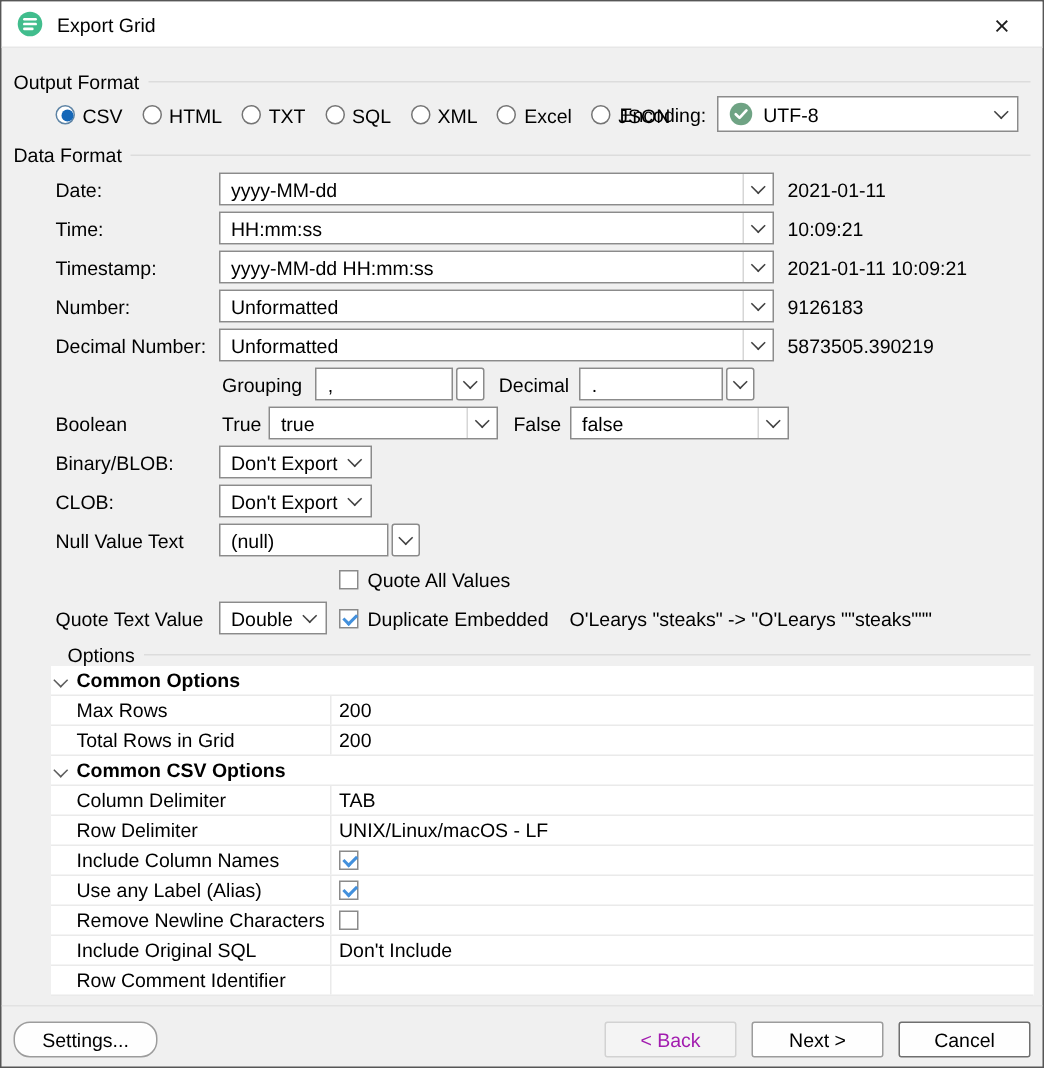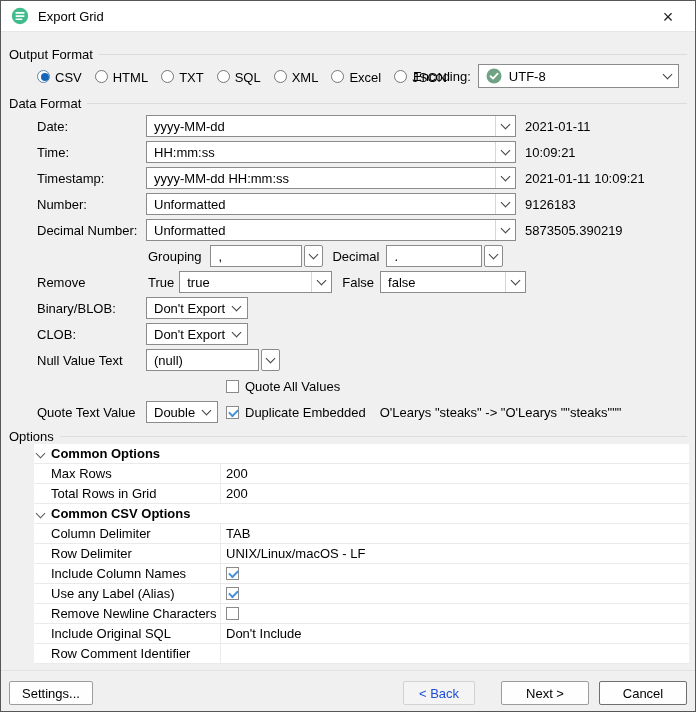--- a/index.html
+++ b/index.html
@@ -56,22 +56,22 @@
   .tree{position:absolute;top:443px;left:33px;width:655px;background:#fff;}
   .trow{height:20px;display:flex;align-items:center;border-bottom:1px solid #eaeaea;padding-left:17px;position:relative;background:#fff;}
   .trow .hdr{font-weight:bold;}
   .tree-chev{position:absolute;left:3px;top:6px;width:7px;height:7px;border-right:1.4px solid #5d5d5d;border-bottom:1.4px solid #5d5d5d;transform:rotate(45deg);}
   .tl{width:170px;flex:none;align-self:stretch;display:flex;align-items:center;border-right:1px solid #eaeaea;}
   .tv{padding-left:5px;display:flex;align-items:center;white-space:nowrap;}
   
   .footer-sep{position:absolute;top:669px;left:0;right:0;height:1px;background:#e2e2e2;}
   .btn{position:absolute;top:680px;height:24px;background:#fefefe;border:1px solid #9c9c9c;border-radius:2px;
     display:flex;align-items:center;justify-content:center;font-size:13px;font-family:"Liberation Sans",sans-serif;cursor:pointer;padding:0;}
-  .btn.settings{left:8px;width:84px;}
-  .btn.back{left:402px;width:72px;background:#f4f4f4;border-color:#d2d2d2;color:#1d4ed8;cursor:default;}
+  .btn.settings{left:8px;width:96px;border-radius:11px;}
+  .btn.back{left:402px;width:88px;background:#f4f4f4;border-color:#d2d2d2;color:#a21caf;cursor:default;}
   .btn.next{left:500px;width:88px;}
   .btn.cancel{left:598px;width:88px;border-color:#6f6f6f;}
 </style>
 </head>
 <body>
 
 <div class="window">
 
   <div class="titlebar">
     <span class="app-icon">
@@ -213,21 +213,21 @@
         <div class="field" style="width:96px;">
             <span>.</span>
           </div>
         <div class="ebtn">
             <span class="chev"></span>
           </div>
       </div>
     </div>
 
     <div class="df-row">
-      <span class="lbl">Remove</span>
+      <span class="lbl">Boolean</span>
       <span class="inl-lbl" style="margin-left:2px;">True</span>
       <div class="combo" style="width:153px;margin-left:5px;">
         <span class="cval">true</span>
         <span class="dd">
             <span class="chev"></span>
           </span>
       </div>
       <span class="inl-lbl" style="margin-left:10px;">False</span>
       <div class="combo" style="width:146px;margin-left:6px;">
         <span class="cval">false</span>
@@ -286,21 +286,21 @@
       </div>
       <span class="cb-item" style="margin-left:8px;">
         <span class="checkbox checked"></span>
         <span>Duplicate Embedded</span>
       </span>
       <span style="margin-left:14px;white-space:nowrap;">O'Learys "steaks" -&gt; "O'Learys ""steaks"""</span>
     </div>
 
   </div>
 
-  <div class="group-head" style="top:427px;">
+  <div class="group-head" style="top:427px;margin-left:36px;">
     <span>Options</span>
     <span class="hline"></span>
   </div>
 
   <div class="tree">
 
     <div class="trow">
       <span class="tree-chev"></span>
       <span class="hdr">Common Options</span>
     </div>

